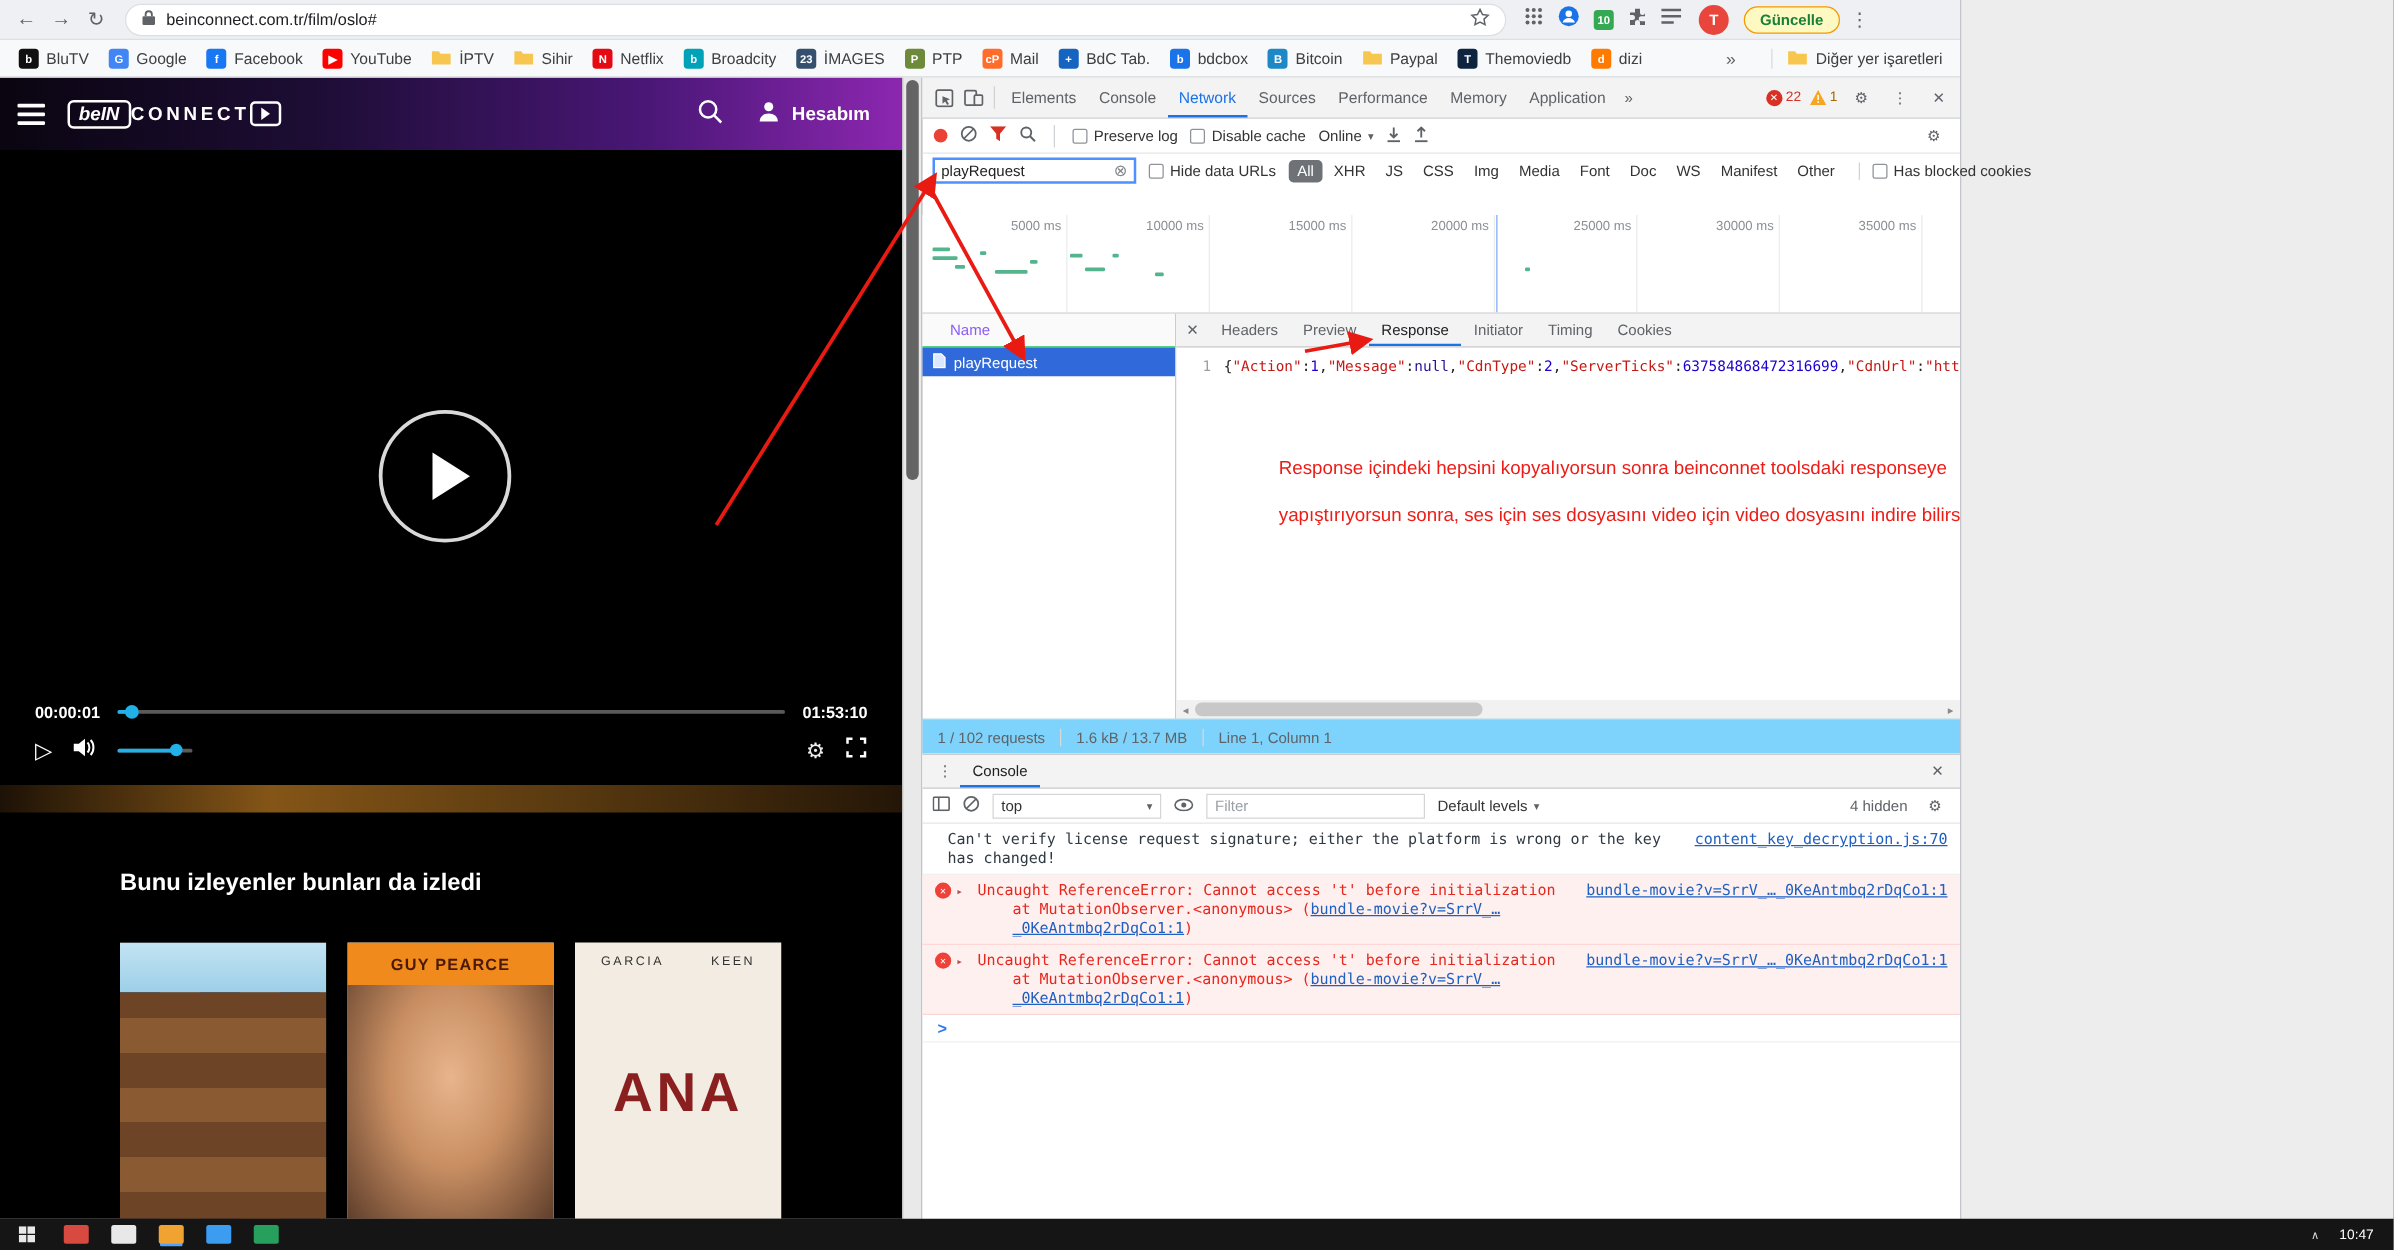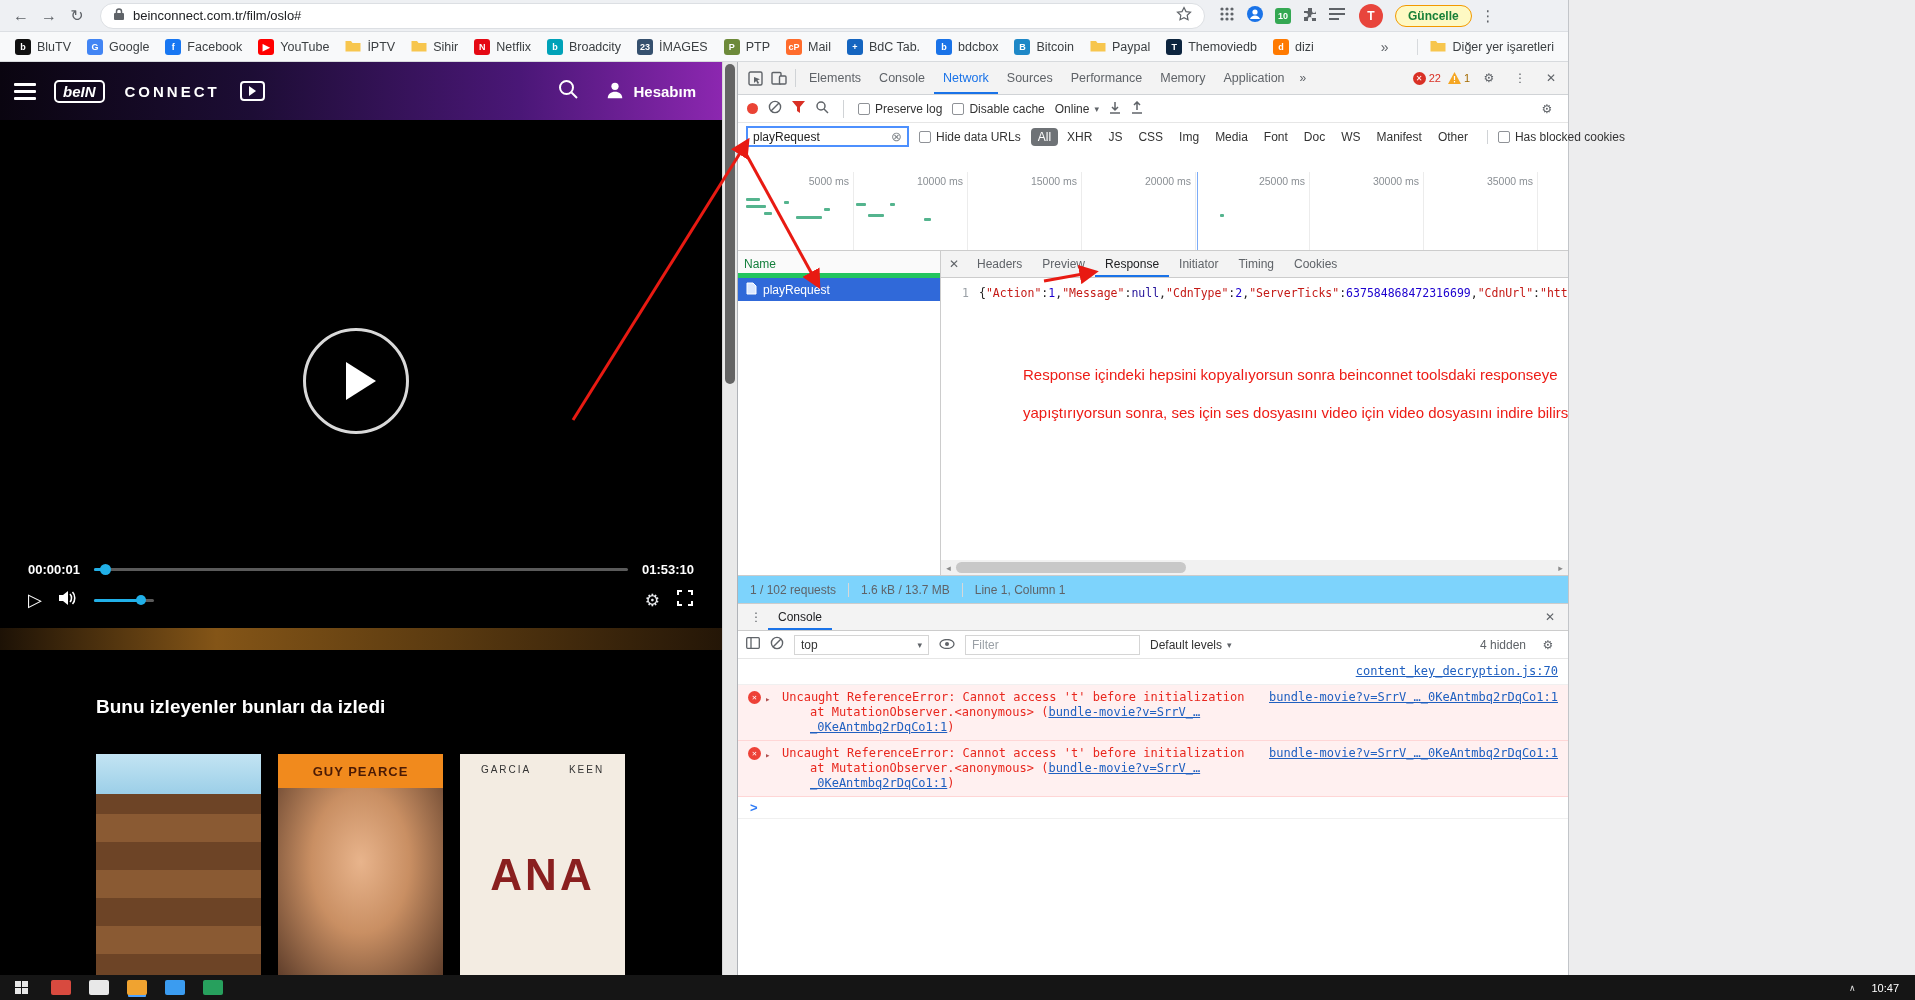--- a/index.html
+++ b/index.html
@@ -26,21 +26,21 @@
   .bm-list{display:flex;align-items:center;gap:2px;white-space:nowrap}
   .bm-item{display:flex;align-items:center;gap:6px;padding:3px 7px;border-radius:4px}
   .bm-fav{width:16px;height:16px;border-radius:3px;color:#fff;font-size:9px;font-weight:bold;display:flex;align-items:center;justify-content:center;flex:0 0 auto}
   .bm-more{margin-left:60px;color:#5f6368;font-size:14px}
   .bm-other{margin-left:auto;display:flex;align-items:center;gap:7px;padding-right:6px;border-left:1px solid #d7dadd;padding-left:12px}
 
   
   .player{position:absolute;left:0;top:62px;width:722px;height:913px;background:#000;overflow:hidden}
   .pheader{position:absolute;left:0;top:0;width:100%;height:58px;display:flex;align-items:center;gap:18px;padding:0 14px;background:linear-gradient(90deg,#0a0510 0%,#1d0d35 35%,#4a1777 72%,#8c27b0 100%)}
   .burger i{display:block;width:22px;height:3px;background:#fff;margin:4px 0;border-radius:1px}
-  .brand{display:flex;align-items:center;gap:20px}
+  .brand{display:flex;align-items:center;gap:0}
   .bein-box{border:2px solid #fff;border-radius:5px;padding:1px 7px;color:#fff;font-weight:bold;font-style:italic;font-size:15px}
   .connect{color:#fff;font-weight:bold;letter-spacing:3px;font-size:15px}
   .logo-play{width:25px;height:20px;border:2px solid #fff;border-radius:4px;display:flex;align-items:center;justify-content:center}
   .logo-play::after{content:"";border-left:7px solid #fff;border-top:5px solid transparent;border-bottom:5px solid transparent}
   .hdr-right{margin-left:auto;display:flex;align-items:center;gap:26px;padding-right:12px}
   .account{display:flex;align-items:center;gap:8px;color:#fff;font-weight:bold;font-size:15px}
   .bigplay{position:absolute;left:303px;top:266px;width:106px;height:106px;border:3px solid rgba(255,255,255,.85);border-radius:50%;display:flex;align-items:center;justify-content:center}
   .bigplay .tri{width:0;height:0;border-left:30px solid #fff;border-top:19px solid transparent;border-bottom:19px solid transparent;margin-left:9px}
   .timerow{position:absolute;top:496px;left:28px;right:28px;height:22px;display:flex;align-items:center;gap:14px;color:#fff;font-size:13px;font-weight:bold}
   .track{flex:1;height:3px;background:#5a5a5a;border-radius:2px;position:relative}
@@ -100,21 +100,21 @@
   .chip.active{background:#6e7276;color:#fff}
   .sep-l{border-left:1px solid #d0d3d6;padding-left:10px;margin-left:2px}
   .dt-blockedrow{position:absolute;top:88px;left:0;right:0;height:22px;display:flex;align-items:center;padding:0 10px;border-bottom:1px solid #ccc}
   .dt-timeline{position:absolute;top:110px;left:0;right:0;height:79px;background:#fff;border-bottom:1px solid #ccc;overflow:hidden}
   .tl-line{position:absolute;top:0;bottom:0;width:1px;background:#ececec}
   .tl-label{position:absolute;top:3px;width:68px;text-align:right;font-size:10.5px;color:#8a8f94}
   .tl-bar{position:absolute;background:#54b48e;border-radius:1px}
   .tl-cursor{position:absolute;left:459px;top:0;bottom:0;width:1px;background:#7babf7}
   .dt-main{position:absolute;top:189px;left:0;right:0;height:324px;display:flex}
   .req-panel{width:203px;border-right:1px solid #ccc;display:flex;flex-direction:column;flex:0 0 auto}
-  .req-head{height:27px;line-height:27px;padding-left:6px;color:#15803d;border-bottom:5px solid #22c55e;background:#fafafa}
+  .req-head{height:27px;line-height:27px;padding-left:22px;color:#8b5cf6;border-bottom:1px solid #22c55e;background:#fafafa}
   .req-row{height:23px;display:flex;align-items:center;gap:6px;padding-left:8px}
   .req-row.selected{background:#3069d9;color:#fff}
   .detail-panel{flex:1;min-width:0;display:flex;flex-direction:column;position:relative}
   .detail-tabs{height:27px;background:#f3f3f3;border-bottom:1px solid #ccc;display:flex;align-items:center;flex:0 0 auto}
   .dclose{width:26px;text-align:center;color:#5f6368}
   .dtab{padding:0 10px;line-height:26px;color:#5f6368;white-space:nowrap}
   .dtab.active{color:#202124;box-shadow:inset 0 -2px 0 #1a73e8}
   .resp-body{flex:1;position:relative;overflow:hidden;font-family:"DejaVu Sans Mono",monospace;font-size:11.5px}
   .resp-line{display:flex;padding-top:8px}
   .gut{width:38px;text-align:right;padding-right:10px;color:#9aa0a6;flex:0 0 auto}
@@ -602,20 +602,23 @@
         <span class="ddl">
             <span>Default levels</span>
             <span class="car">▾</span>
           </span>
         <span class="hidden-count">4 hidden</span>
         <span class="dt-ico">⚙</span>
       </div>
       <div class="c-msgs">
           <div class="cmsg">
             <span class="clead"></span>
+            <div class="cbody">
+              <div>Can't verify license request signature; either the platform is wrong or the key has changed!</div>
+            </div>
             <span class="csrc">content_key_decryption.js:70</span>
           </div>
           <div class="cmsg err">
             <span class="clead">
               <span class="cerr-ico">✕</span>
               <span class="ccaret">▸</span>
             </span>
             <div class="cbody">
               <div>Uncaught ReferenceError: Cannot access 't' before initialization</div>
               <div class="cindent">at MutationObserver.&lt;anonymous&gt; (<span class="clink">bundle-movie?v=SrrV_…_0KeAntmbq2rDqCo1:1</span>)</div>

